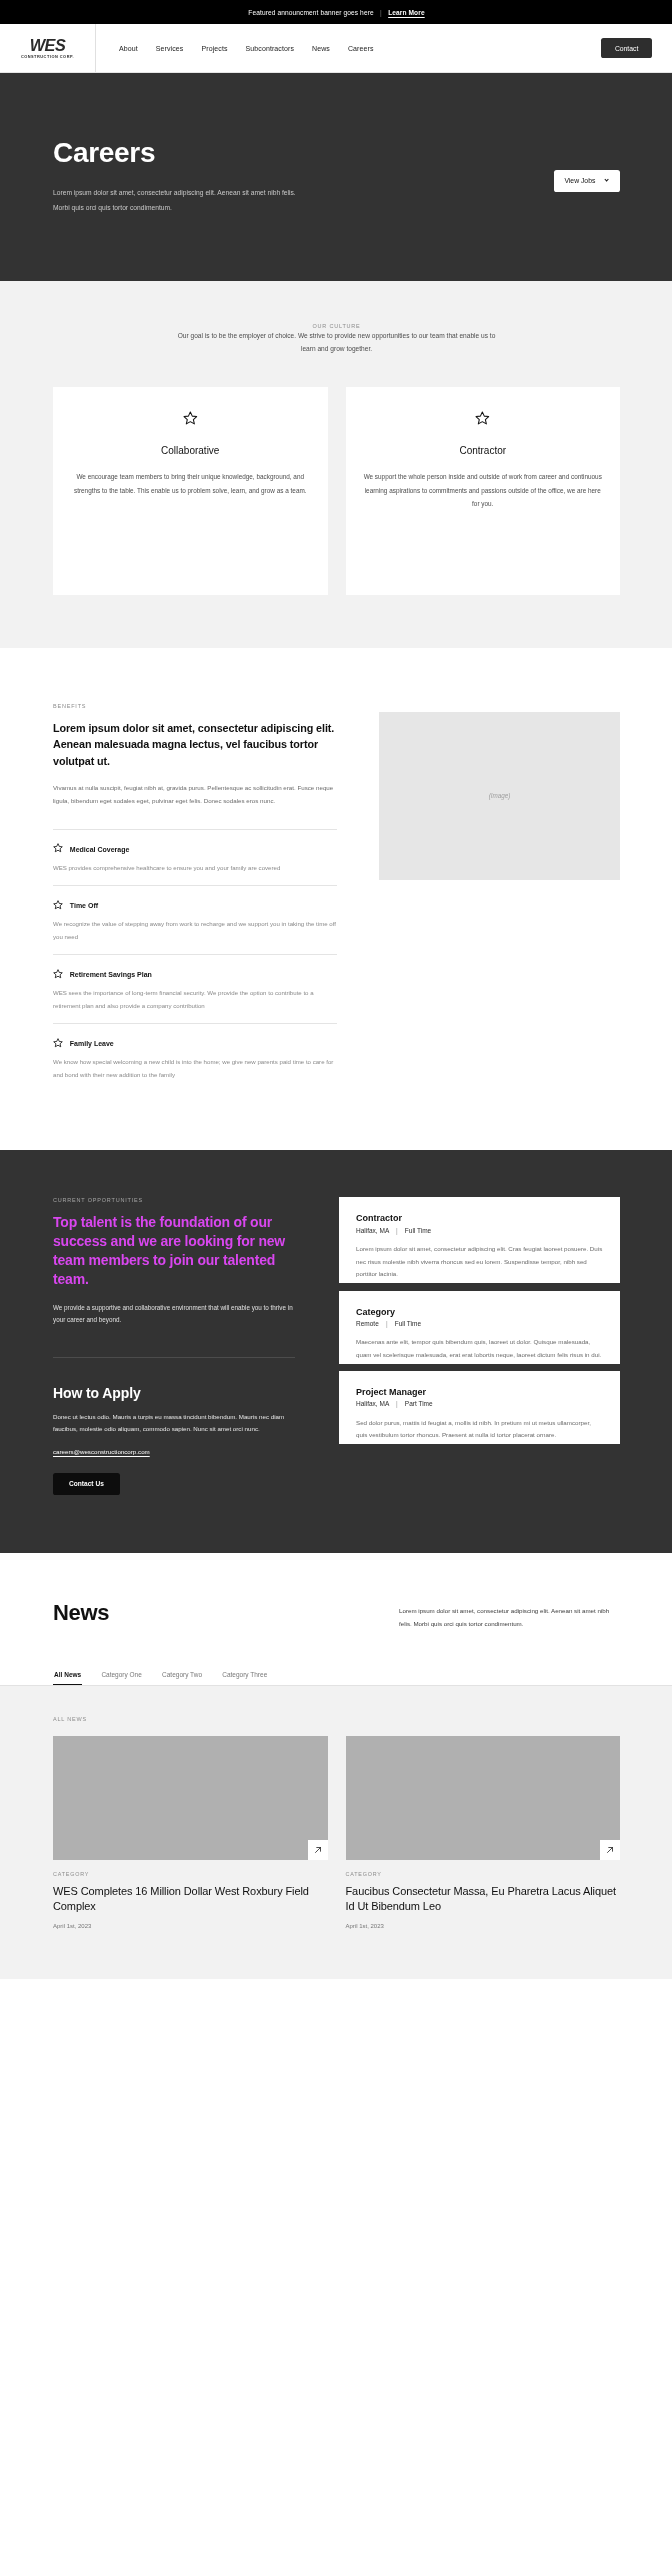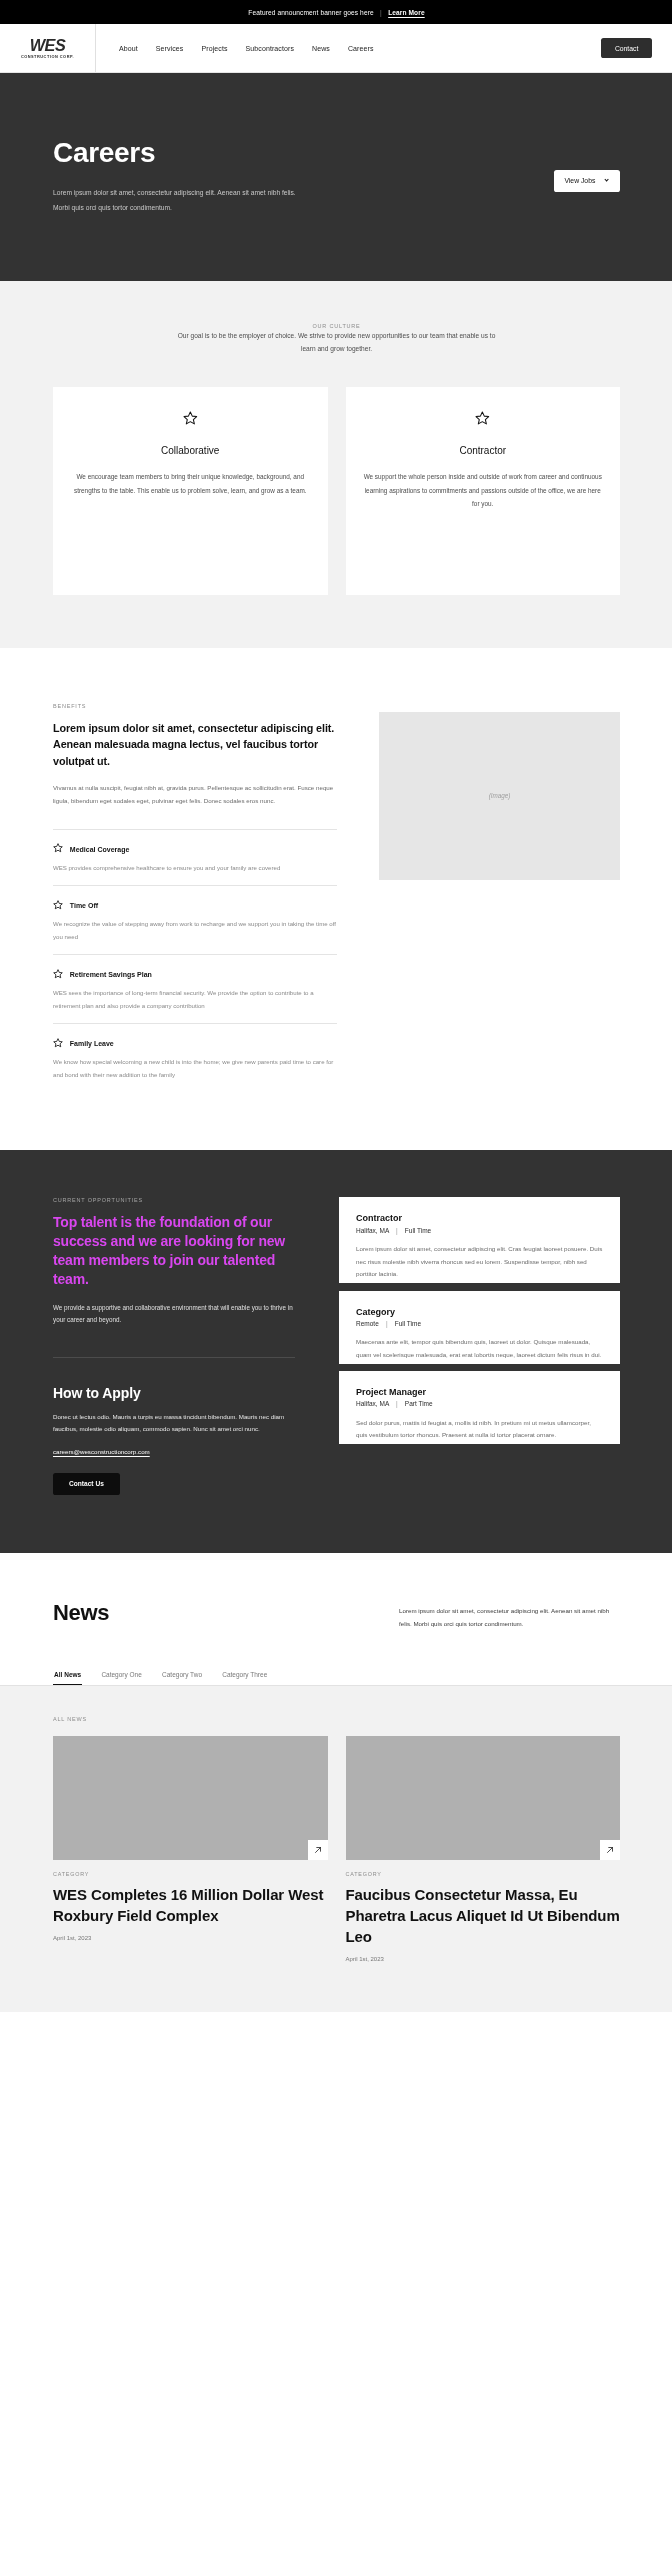--- a/index.html
+++ b/index.html
@@ -419,22 +419,22 @@
     justify-content: center;
   }
   .news-cat {
     margin: 11.6px 0 6.3px 0;
     font-size: 5.4px;
     letter-spacing: 0.8px;
     color: #8c8c8c;
   }
   .news-title {
     margin: 0 0 8.4px 0;
-    font-size: 15px;
-    font-weight: 700;
+    font-size: 11px;
+    font-weight: 400;
     line-height: 1.42;
     color: #111111;
     letter-spacing: -0.1px;
   }
   .news-date {
     margin: 0;
     font-size: 6px;
     color: #777777;
   }
 </style>

